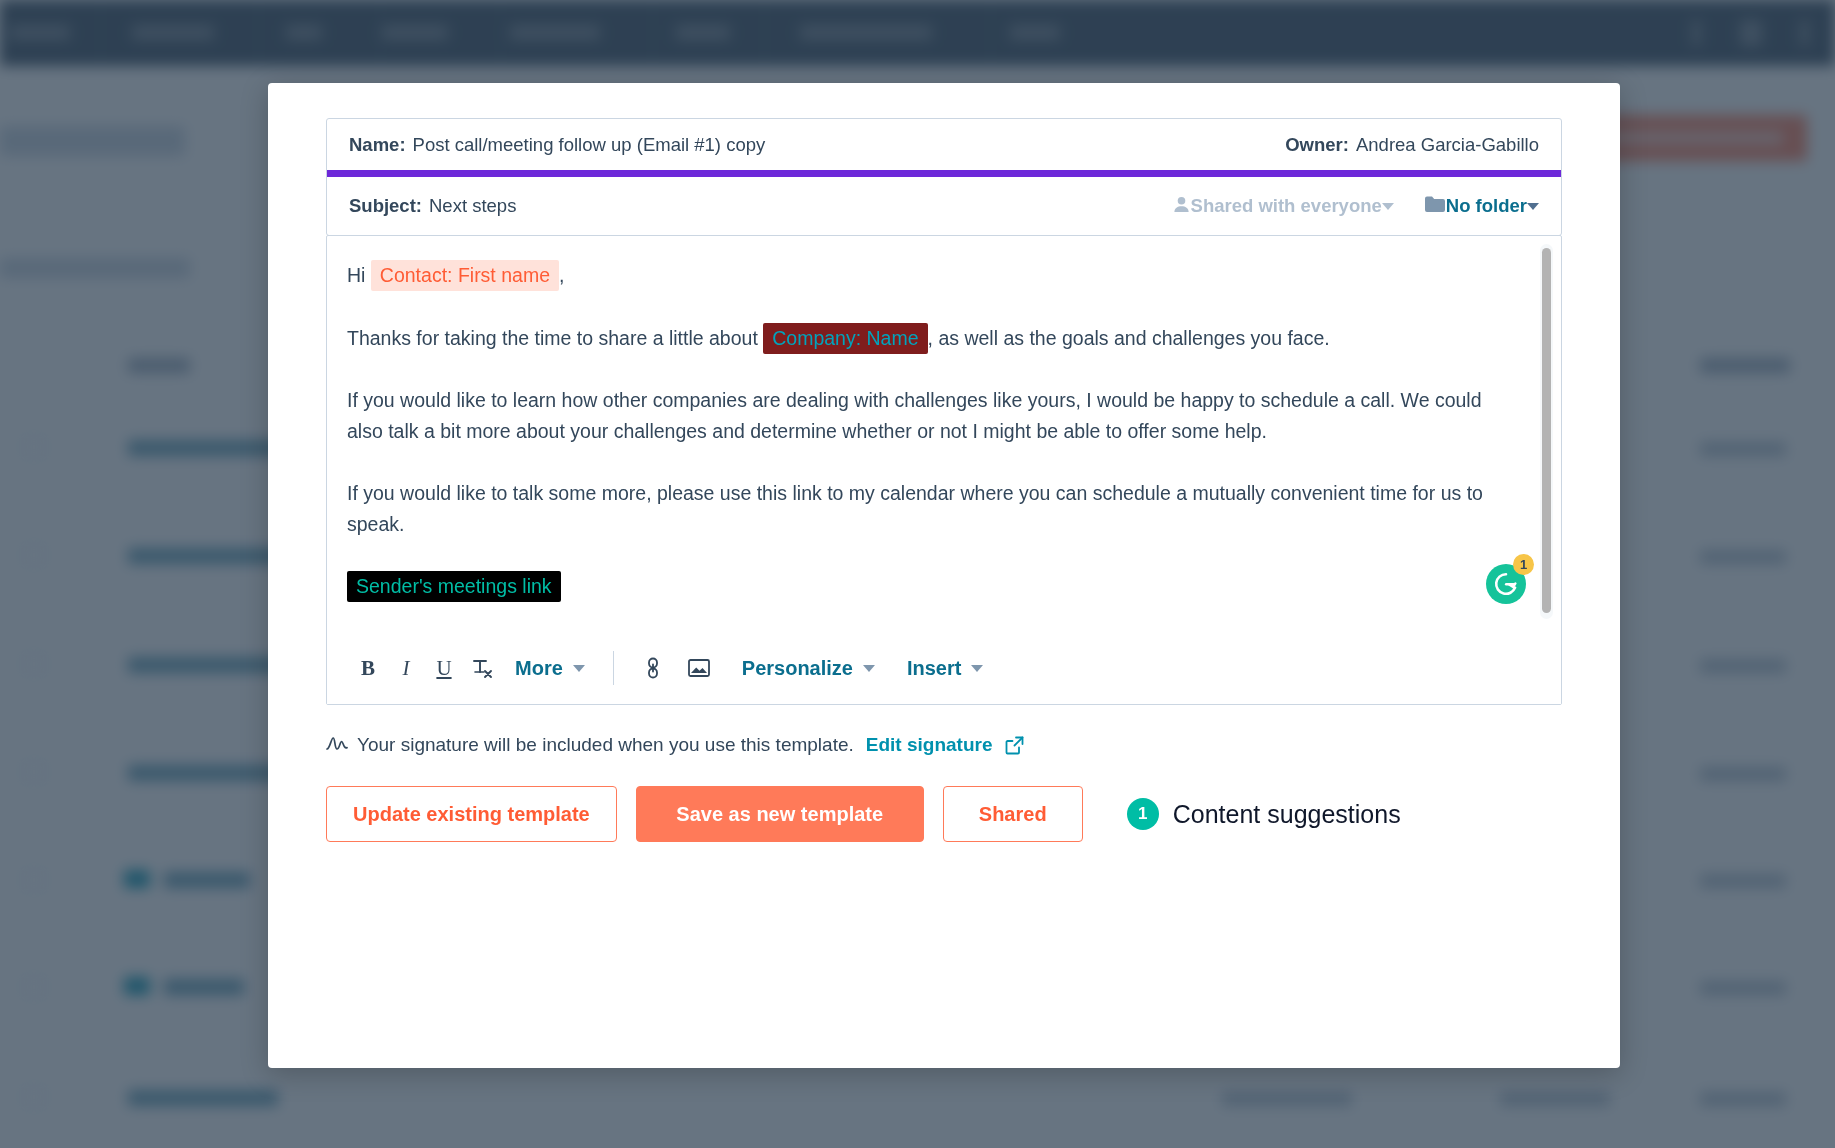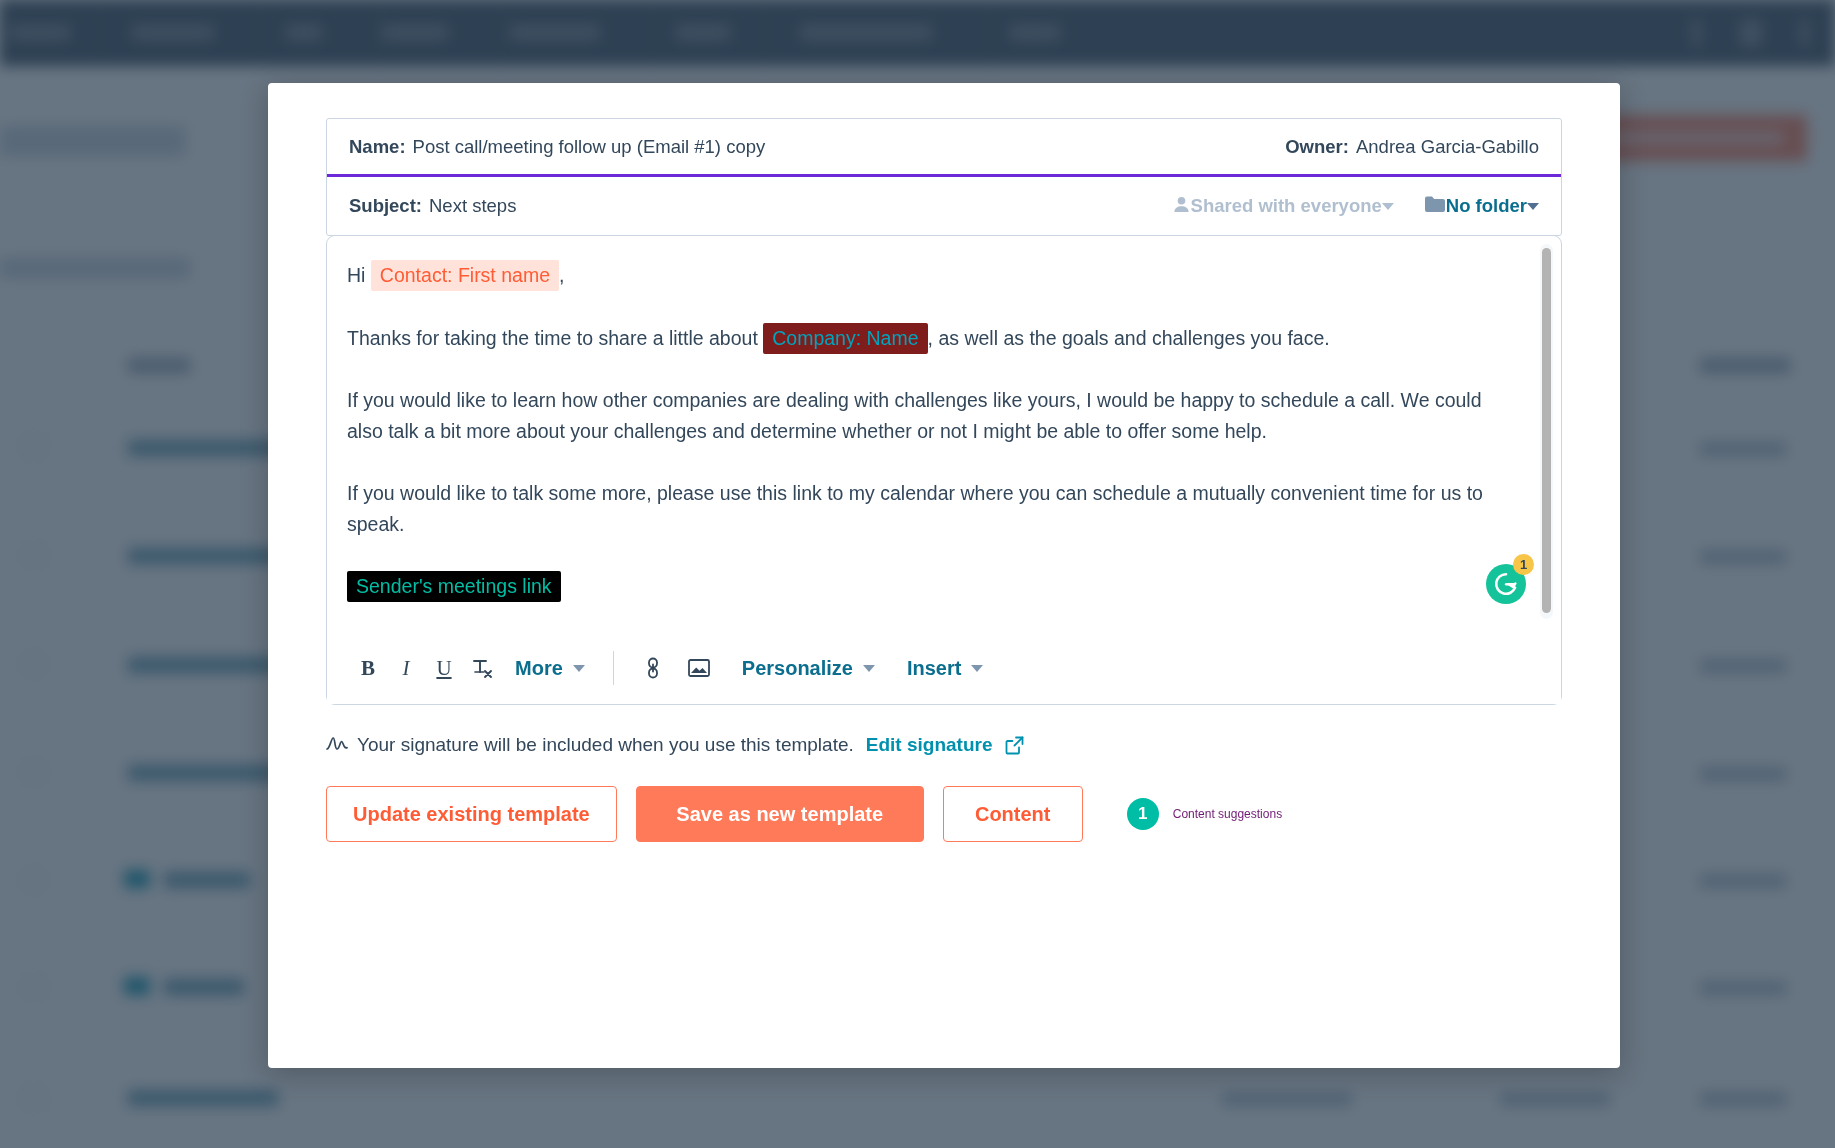--- a/index.html
+++ b/index.html
@@ -175,21 +175,21 @@
     border: 1px solid #cbd6e2;
     border-radius: 3px;
   }
   .field-row {
     display: flex;
     align-items: center;
     height: 58px;
     padding: 0 22px;
     box-sizing: border-box;
   }
-  .field-row.top { border-bottom: 3px solid #6d28d9; }
+  .field-row.top { border-bottom: 7px solid #6d28d9; }
   .field-label {
     font-size: 18.5px;
     font-weight: bold;
     color: #33475b;
     margin-right: 7px;
     white-space: nowrap;
   }
   .field-value {
     font-size: 18.5px;
     color: #33475b;
@@ -214,21 +214,21 @@
     border-left: 6px solid transparent;
     border-right: 6px solid transparent;
     border-top: 7px solid #516f90;
   }
   .caret.muted { border-top-color: #b0bfcf; }
 
   
   .editor-card {
     margin-top: -1px;
     border: 1px solid #cbd6e2;
-    border-radius: 9px;
+    border-radius: 2px;
     position: relative;
     height: 470px;
     box-sizing: border-box;
     background: #fff;
   }
   .editor-content {
     position: absolute;
     left: 0; right: 0; top: 0;
     height: 395px;
     overflow: hidden;
@@ -446,22 +446,22 @@
     border-radius: 50%;
     background: #00bda5;
     color: #fff;
     font-size: 17px;
     font-weight: bold;
     display: flex;
     align-items: center;
     justify-content: center;
   }
   .sug-text {
-    font-size: 12px;
-    color: #701a75;
+    font-size: 25px;
+    color: #0f172a;
   }
 </style>
 </head>
 <body>
 
 <div id="backdrop">
   <div class="bg-blur">
     <div class="bg-nav">
       <div class="bg-nav-sep" style="left:100px"></div>
       <div class="bg-nav-sep" style="left:258px"></div>
@@ -676,21 +676,21 @@
           <path d="M11 1.5h6.5V8" stroke="#0091ae" stroke-width="1.8" fill="none" stroke-linecap="round" stroke-linejoin="round"></path>
           <path d="M17.5 1.5L9.5 9.5" stroke="#0091ae" stroke-width="1.8" stroke-linecap="round"></path>
           <path d="M14 11.5v5a1 1 0 01-1 1H2.5a1 1 0 01-1-1V6a1 1 0 011-1h5" stroke="#0091ae" stroke-width="1.8" fill="none" stroke-linecap="round" stroke-linejoin="round"></path>
         </svg>
       </span>
     </div>
 
     <div class="actions">
       <div class="btn secondary">Update existing template</div>
       <div class="btn primary">Save as new template</div>
-      <div class="btn tertiary">Content</div>
+      <div class="btn tertiary">Shared</div>
       <div class="suggestions">
         <span class="sug-badge">1</span>
         <span class="sug-text">Content suggestions</span>
       </div>
     </div>
 
   </div>
 </div>
 
 </body></html>

